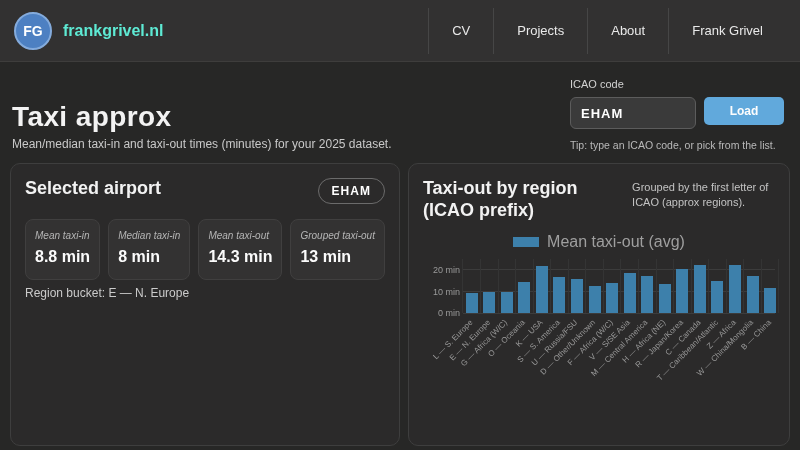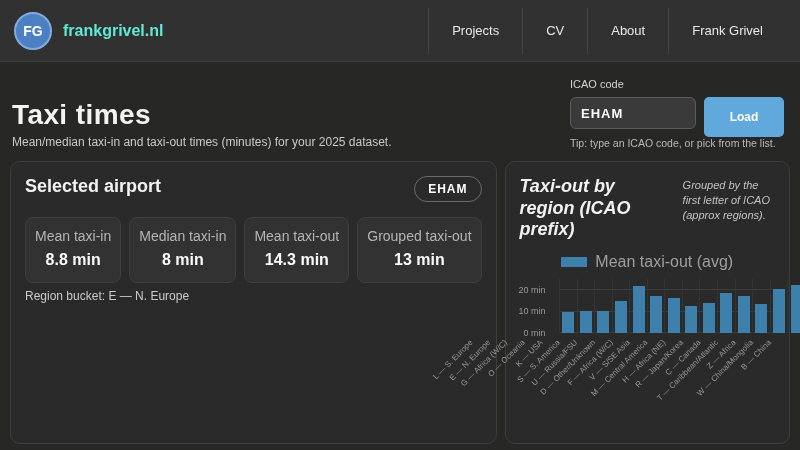--- a/index.html
+++ b/index.html
@@ -22,75 +22,75 @@
   .hero{display:flex;align-items:flex-end;padding:16px 16px 8px 12px;}
   .hero-left{min-width:0;}
   .page-title{margin:0;font-size:28px;line-height:1.05;font-weight:bold;color:#f3f3f3;letter-spacing:.4px;}
   .page-sub{margin-top:6px;font-size:12px;color:#c9c9c9;}
   .hero-right{margin-left:auto;width:214px;flex:0 0 auto;}
   .icao-label{font-size:11px;color:#d2d2d2;margin-bottom:7px;}
   .icao-row{display:flex;gap:8px;}
   .icao-input{flex:1;min-width:0;height:32px;background:#3a3a3a;border:1px solid #5c5c5c;border-radius:6px;
     color:#fff;font-weight:bold;font-size:13px;letter-spacing:1px;padding:0 10px;
     font-family:"Liberation Sans","DejaVu Sans",sans-serif;}
-  .load-btn{width:80px;height:40px;background:#61a9dc;border:none;border-radius:5px;
+  .load-btn{width:80px;height:28px;background:#61a9dc;border:none;border-radius:5px;
     color:#fdfdfd;font-weight:bold;font-size:12px;cursor:pointer;
     font-family:"Liberation Sans","DejaVu Sans",sans-serif;}
-  .tip{font-size:10.5px;color:#b9b9b9;}
+  .tip{margin-top:10px;font-size:10.5px;color:#b9b9b9;}
 
   
   .cards{display:flex;gap:8px;padding:4px 10px 6px;}
   .card{flex:1 1 0;height:283px;background:#2b2a2a;border:1px solid #3e3e3e;border-radius:10px;padding:14px;}
   .card-head{display:flex;align-items:flex-start;}
   .card-title{margin:0;font-size:18px;line-height:1.2;font-weight:bold;color:#f2f2f2;}
   .badge{margin-left:auto;border:1px solid #6b6b6b;border-radius:999px;padding:5px 13px;
     font-size:12px;font-weight:bold;letter-spacing:1px;color:#fff;}
   .stats{display:flex;gap:8px;margin-top:15px;}
   .stat{flex:1 1 0;background:#333232;border:1px solid #403f3f;border-radius:8px;padding:10px 9px 13px;}
-  .stat-label{font-size:14px;color:#b5b5b5;white-space:nowrap;}
-  .stat-value{margin-top:7px;font-size:16px;font-weight:bold;color:#fbfbfb;white-space:nowrap;text-align:center;}
+  .stat-label{font-size:10px;color:#b5b5b5;white-space:nowrap;font-style:italic;}
+  .stat-value{margin-top:7px;font-size:16px;font-weight:bold;color:#fbfbfb;white-space:nowrap;}
   .region-note{margin-top:6px;font-size:12px;color:#cbcbcb;}
 
   
-  .chart-head{display:flex;gap:20px;align-items:flex-start;font-style:italic;}
+  .chart-head{display:flex;gap:12px;align-items:flex-start;}
   .chart-title{width:56%;}
   .chart-sub{flex:1;font-size:11px;color:#c3c3c3;line-height:1.35;margin-top:2px;}
   .legend{display:flex;justify-content:center;align-items:center;gap:8px;margin-top:12px;}
   .legend-swatch{width:26px;height:10px;background:#3d80ab;}
   .legend-label{font-size:16px;color:#9f9f9f;}
   .chart{display:flex;margin-top:8px;}
   .yaxis{width:40px;position:relative;height:54px;flex:0 0 auto;}
-  .ytick{position:absolute;right:14px;font-size:9px;color:#9a9a9a;transform:translateY(-50%);white-space:nowrap;}
+  .ytick{position:absolute;right:3px;font-size:9px;color:#9a9a9a;transform:translateY(-50%);white-space:nowrap;}
   .plot{flex:1;position:relative;height:54px;}
   .grid-h{position:absolute;left:0;right:0;height:1px;background:#3c3c3c;}
   .grid-v{position:absolute;top:0;bottom:0;width:1px;background:#343434;}
   .bar{position:absolute;bottom:0;background:#3d80ab;}
   .xlabels{position:relative;height:80px;margin-left:40px;overflow:visible;}
   .xtick{position:absolute;top:5px;font-size:8px;color:#989898;white-space:nowrap;
     transform-origin:100% 0;transform:rotate(-45deg);}
 </style>
 </head>
 <body>
 
 <div class="navbar">
   <div class="brand">
     <div class="logo">FG</div>
     <div class="site-name">frankgrivel.nl</div>
   </div>
   <div class="nav">
+    <div class="nav-item">CV</div>
     <div class="nav-item">Projects</div>
-    <div class="nav-item">CV</div>
     <div class="nav-item">About</div>
     <div class="nav-item">Frank Grivel</div>
   </div>
 </div>
 
 <div class="hero">
   <div class="hero-left">
-    <h1 class="page-title">Taxi times</h1>
+    <h1 class="page-title">Taxi approx</h1>
     <div class="page-sub">Mean/median taxi-in and taxi-out times (minutes) for your 2025 dataset.</div>
   </div>
   <div class="hero-right">
     <div class="icao-label">ICAO code</div>
     <div class="icao-row">
       <input class="icao-input" type="text" value="EHAM" style="">
       <button class="load-btn">Load</button>
     </div>
     <div class="tip">Tip: type an ICAO code, or pick from the list.</div>
   </div>

